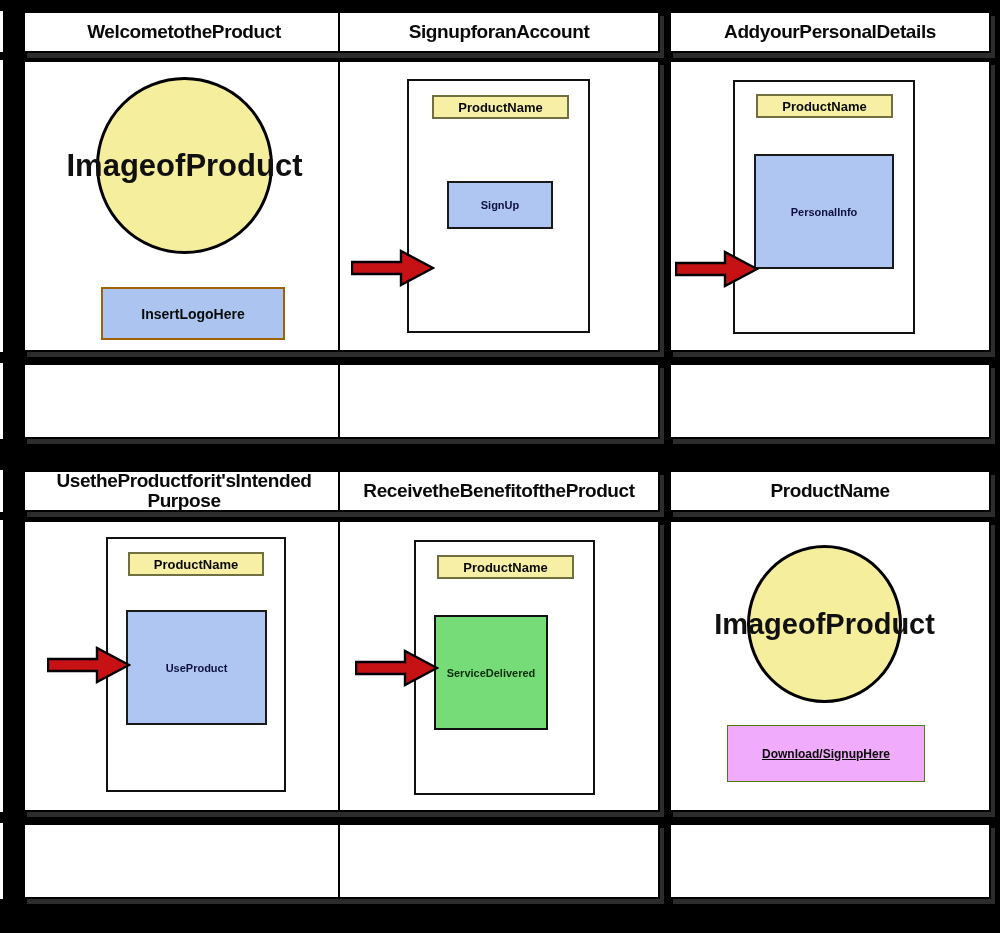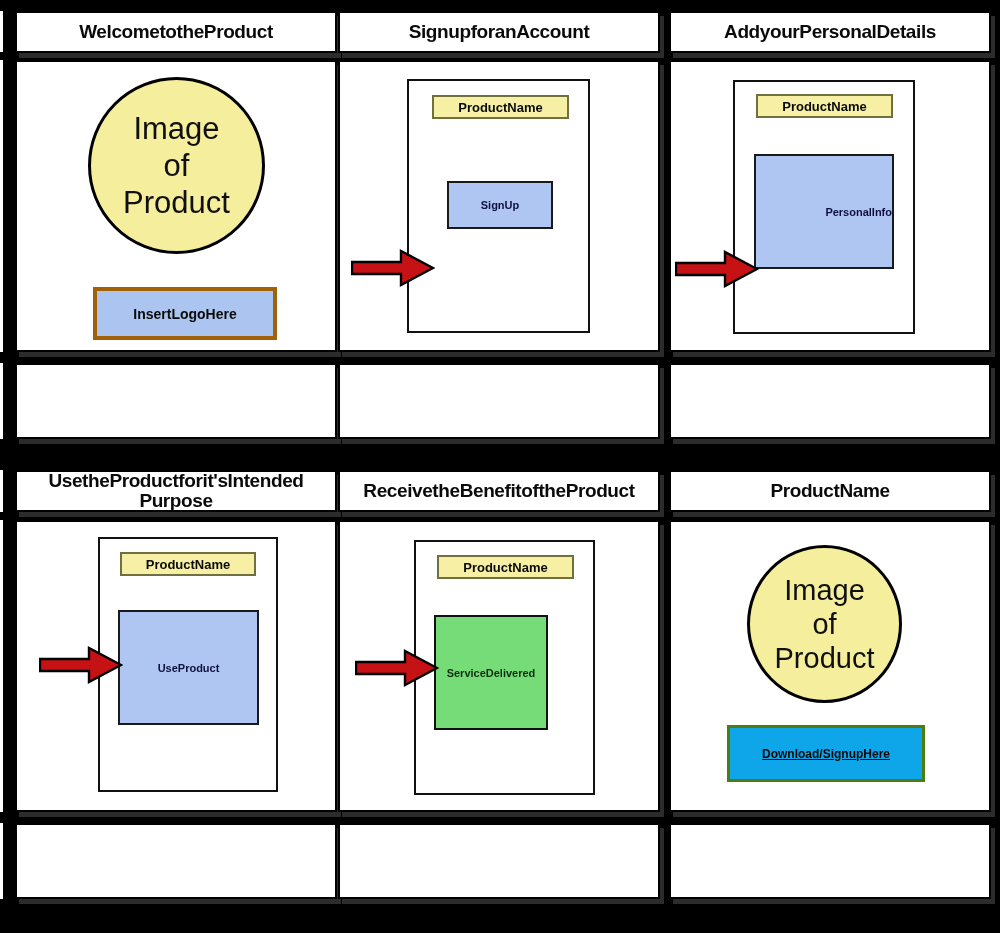--- a/index.html
+++ b/index.html
@@ -5,60 +5,60 @@
   html,body{margin:0;padding:0;}
   body{
     width:1000px;height:933px;position:relative;overflow:hidden;
     background:#000;font-family:"Liberation Sans",sans-serif;
   }
   .board{position:absolute;left:7px;top:11px;width:984px;height:888px;}
   .cell{
     position:absolute;width:322px;background:#fff;border:2px solid #000;
     box-sizing:border-box;box-shadow:4px 5px 0 #2c2c2c;
   }
-  .col0{left:8px}.col1{left:331px}.col2{left:662px}
+  .col0{left:16px}.col1{left:331px}.col2{left:662px}
   .trow1{top:0;height:42px}.crow1{top:49px;height:292px}.drow1{top:352px;height:76px}
   .trow2{top:459px;height:42px}.crow2{top:509px;height:292px}.drow2{top:812px;height:76px}
   .title-cell{display:flex;align-items:center;justify-content:center;text-align:center;}
   .title-text{
     font-weight:700;font-size:19px;line-height:20px;letter-spacing:-0.4px;
     color:#0a0a0a;max-width:304px;
   }
   .content-cell{overflow:visible;}
   .shape{position:absolute;box-sizing:border-box;display:flex;align-items:center;justify-content:center;text-align:center;}
   .circle{
     background:#F5EE9D;border:3px solid #000;border-radius:50%;
-    flex-direction:column;font-weight:400;color:#101010;
+    flex-direction:row;font-weight:700;color:#101010;
   }
   .circle-1{left:71px;top:15px;width:177px;height:177px;font-size:31px;line-height:37px;}
   .circle-6{left:76px;top:23px;width:155px;height:158px;font-size:29px;line-height:34px;}
   .logo-box{
     left:76px;top:225px;width:184px;height:53px;background:#ACC5F0;
-    border:4px solid #a16207;font-weight:700;font-size:14px;color:#0a0a0a;
+    border:2px solid #a16207;font-weight:700;font-size:14px;color:#0a0a0a;
   }
   .cta-box{
-    left:56px;top:203px;width:198px;height:57px;background:#0ea5e9;
-    border:3px solid #4d7c0f;font-weight:700;font-size:12px;color:#0a0a0a;
+    left:56px;top:203px;width:198px;height:57px;background:#f0abfc;
+    border:1px solid #4d7c0f;font-weight:700;font-size:12px;color:#0a0a0a;
   }
   .cta-box .u{text-decoration:underline;}
   .screen{background:#fff;border:2px solid #111;}
   .scr-2{left:67px;top:17px;width:183px;height:254px;}
   .scr-3{left:62px;top:18px;width:182px;height:254px;}
   .scr-4{left:81px;top:15px;width:180px;height:255px;}
   .scr-5{left:74px;top:18px;width:181px;height:255px;}
   .prodbar{
     background:#F7F0A4;border:2px solid #6f6f3f;font-weight:700;font-size:13px;color:#0a0a0a;
   }
   .pb-2{left:23px;top:14px;width:137px;height:24px;}
   .pb-3{left:21px;top:12px;width:137px;height:24px;}
   .pb-4{left:20px;top:13px;width:136px;height:24px;}
   .pb-5{left:21px;top:13px;width:137px;height:24px;}
   .action{font-weight:700;font-size:11px;color:#101040;border:2px solid #1a1a1a;background:#AEC6F1;}
   .ab-2{left:38px;top:100px;width:106px;height:48px;}
-  .ab-3{left:19px;top:72px;width:140px;height:115px;justify-content:flex-end;}
+  .ab-3{left:19px;top:72px;width:140px;height:115px;}
   .ab-4{left:18px;top:71px;width:141px;height:115px;}
   .ab-5{left:18px;top:73px;width:114px;height:115px;background:#75DC78;color:#0d2d0d;border-color:#111;}
   .arrow{position:absolute;width:84px;height:40px;z-index:5;}
   .ar-2{left:11px;top:186px;}
   .ar-3{left:4px;top:187px;}
   .ar-4{left:22px;top:123px;}
   .ar-5{left:15px;top:126px;}
   .sliver{position:absolute;left:0;width:3px;background:#fff;}
   .sl-a{top:11px;height:41px}.sl-b{top:60px;height:292px}.sl-c{top:363px;height:76px}
   .sl-d{top:470px;height:42px}.sl-e{top:520px;height:292px}.sl-f{top:823px;height:76px}

